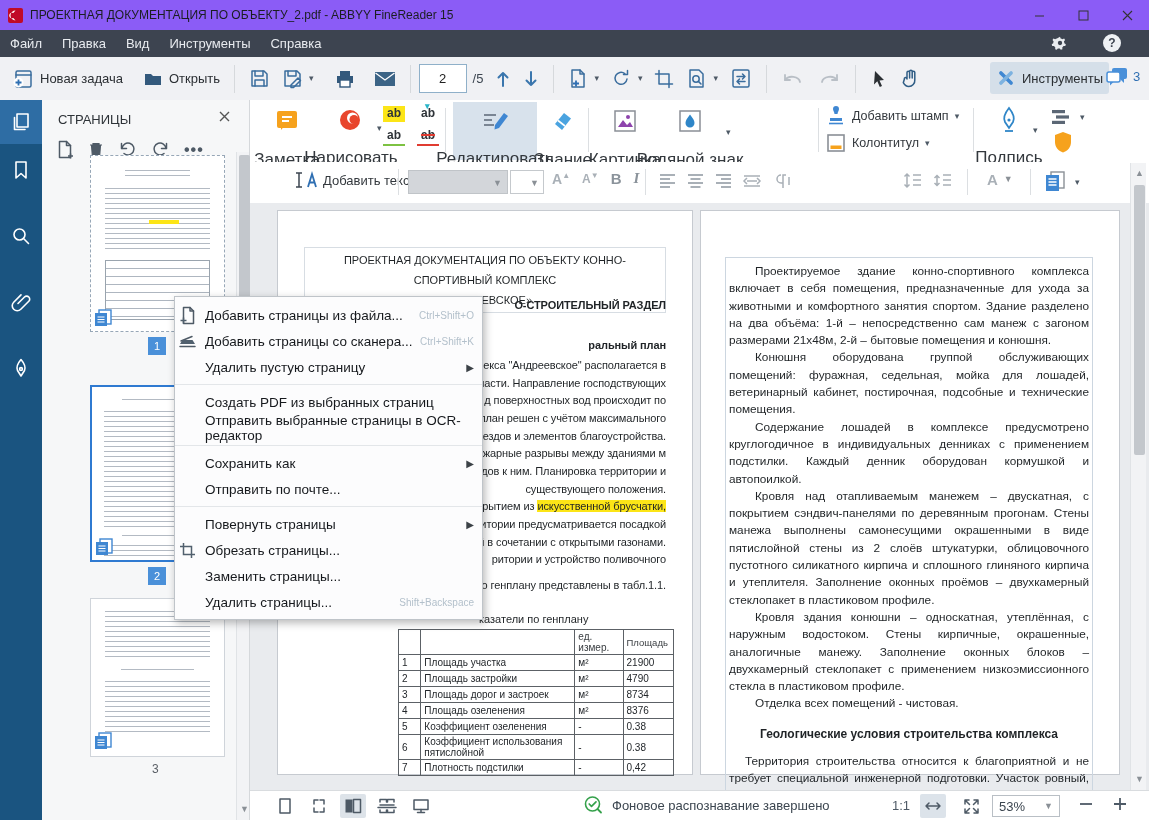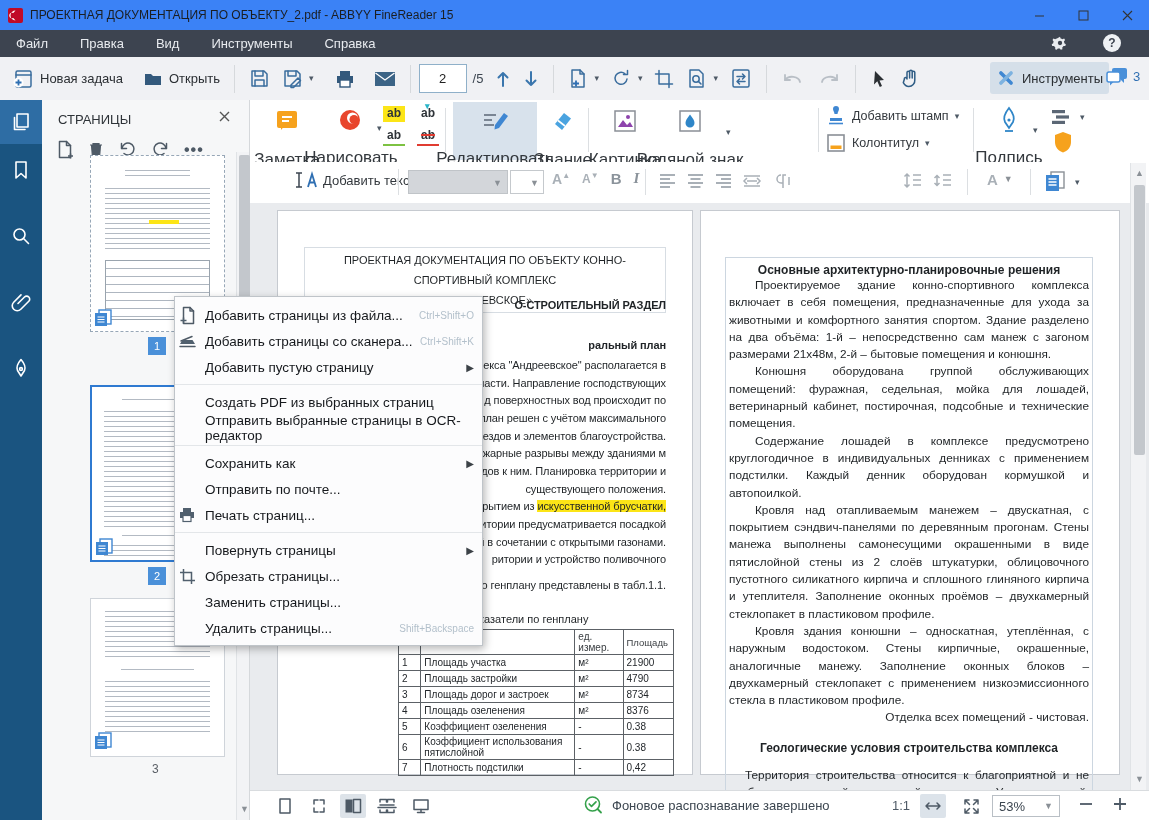--- a/index.html
+++ b/index.html
@@ -6,25 +6,25 @@
   body{width:1149px;height:820px;position:relative;overflow:hidden;
        font-family:"Liberation Sans",sans-serif;background:#e9ebee;color:#2b2f33;}
   .abs{position:absolute}
   .flex{display:flex;align-items:center}
   svg{display:block}
   .st{stroke:#3a6d9d;fill:none;stroke-width:1.5;stroke-linecap:round;stroke-linejoin:round}
   .sg{stroke:#4e5a66;fill:none;stroke-width:1.5;stroke-linecap:round;stroke-linejoin:round}
   .sw{stroke:#fff;fill:none;stroke-width:1.6;stroke-linecap:round;stroke-linejoin:round}
   .sgr{stroke:#b9bfc6;fill:none;stroke-width:1.8;stroke-linecap:round;stroke-linejoin:round}
   
-  .titlebar{left:0;top:0;width:1149px;height:30px;background:#3b82f6;font-size:12px;color:#1b1e21}
+  .titlebar{left:0;top:0;width:1149px;height:30px;background:#8b5cf6;font-size:12px;color:#1b1e21}
   .winbtn{width:44px;height:30px;display:flex;align-items:center;justify-content:center;color:#333;font-size:13px}
   
   .menubar{left:0;top:30px;width:1149px;height:27px;background:#3d4450;color:#e8ebef;font-size:13px}
-  .menuitem{padding:0 16px;line-height:27px}
+  .menuitem{padding:0 10px;line-height:27px}
   
   .toolbar1{left:0;top:57px;width:1149px;height:43px;background:#f0f1f4;border-bottom:1px solid #d5d8db;font-size:13px}
   .tbtn{display:flex;align-items:center;gap:6px;height:32px;padding:0 6px;border-radius:3px}
   .vsep{width:1px;height:28px;background:#d6d9dc;margin:0 8px}
   .caret{font-size:9px;color:#4e5a66;line-height:1}
   .pageinput{width:42px;height:25px;border:1px solid #8fb0c9;background:#fff;text-align:center;font-size:13px;font-family:"Liberation Sans",sans-serif;color:#222}
   .toolsel{background:#d5dfe9}
   
   .sidebar{left:0;top:100px;width:42px;height:720px;background:#1a5480}
   .sbitem{width:42px;height:44px;display:flex;align-items:center;justify-content:center}
@@ -656,27 +656,26 @@
             <td>Плотность подстилки</td>
             <td>-</td>
             <td>0,42</td>
           </tr>
     </tbody>
       </table>
   </div>
 
   <div class="page" style="left:450px;width:420px;height:565px">
     <div class="abs" style="left:24px;right:26px;top:46px;border:1px solid #ccd6e0;padding:5px 3px 8px 3px">
-      <div class="rphead">Основные архитектурно-планировочные решения</div>
       <p class="rp">Проектируемое здание конно-спортивного комплекса включает в себя помещения, предназначенные для ухода за животными и комфортного занятия спортом. Здание разделено на два объёма: 1-й – непосредственно сам манеж с загоном размерами 21х48м, 2-й – бытовые помещения и конюшня.</p>
       <p class="rp">Конюшня оборудована группой обслуживающих помещений: фуражная, седельная, мойка для лошадей, ветеринарный кабинет, постирочная, подсобные и технические помещения.</p>
       <p class="rp">Содержание лошадей в комплексе предусмотрено круглогодичное в индивидуальных денниках с применением подстилки. Каждый денник оборудован кормушкой и автопоилкой.</p>
       <p class="rp">Кровля над отапливаемым манежем – двускатная, с покрытием сэндвич-панелями по деревянным прогонам. Стены манежа выполнены самонесущими окрашенными в виде пятислойной стены из 2 слоёв  штукатурки, облицовочного пустотного силикатного кирпича и сплошного глиняного кирпича и утеплителя. Заполнение оконных проёмов – двухкамерный стеклопакет в пластиковом профиле.</p>
       <p class="rp">Кровля здания конюшни – односкатная, утеплённая, с наружным водостоком. Стены кирпичные, окрашенные, аналогичные манежу. Заполнение оконных блоков – двухкамерный стеклопакет с применением низкоэмиссионного стекла в пластиковом профиле.</p>
-      <p class="rp" style="text-align:right">Отделка всех помещений  - чистовая.</p>
+      <p class="rp" style="text-align:left">Отделка всех помещений  - чистовая.</p>
       <div class="rphead" style="margin:14px 0 12px 0">Геологические условия строительства комплекса</div>
       <p class="rp" style="text-indent:16px">Территория строительства относится к благоприятной и не требует специальной инженерной подготовки. Участок ровный, слабо наклонный в сторону долины реки, занят лугом. В геоморфологическом отношении участок строительства расположен на левобережном коренном водораздельном склоне р.Лама.</p>
     </div>
   </div>
 </div>
 
 <div class="abs scroll" style="left:1130px;top:163px;width:16px;height:627px">
   <div class="abs chev" style="left:4px;top:6px">▲</div>
   <div class="sthumb" style="top:22px;height:270px;left:2.5px"></div>
   <div class="abs chev" style="left:4px;bottom:6px">▼</div>
@@ -699,47 +698,37 @@
         <svg width="19" height="17" viewBox="0 0 19 17">
           <path d="M3 8 L14 3.5" class="sg"></path>
           <path d="M2 11 h15 l-2.5 -4 h-10 z" fill="#51606e"></path>
           <path d="M2 13.5 h15" class="sg"></path>
         </svg>
       </span>
     <span>Добавить страницы со сканера...</span>
     <span class="msc">Ctrl+Shift+K</span>
   </div>
   <div class="mi">
-    <span>Добавить пустую страницу</span>
+    <span>Удалить пустую страницу</span>
     <span class="marr">▶</span>
   </div>
   <div class="msep"></div>
   <div class="mi">
     <span>Создать PDF из выбранных страниц</span>
   </div>
   <div class="mi">
     <span>Отправить выбранные страницы в OCR-редактор</span>
   </div>
   <div class="msep"></div>
   <div class="mi">
     <span>Сохранить как</span>
     <span class="marr">▶</span>
   </div>
   <div class="mi">
     <span>Отправить по почте...</span>
-  </div>
-  <div class="mi">
-    <span style="position:absolute;left:3px;top:4px">
-        <svg width="18" height="18" viewBox="0 0 18 18">
-          <rect x="5" y="2" width="8" height="4" fill="#51606e"></rect>
-          <rect x="2" y="6" width="14" height="6" fill="#51606e"></rect>
-          <rect x="5" y="9.5" width="8" height="6" fill="#fff" stroke="#51606e" stroke-width="1.2"></rect>
-        </svg>
-      </span>
-    <span>Печать страниц...</span>
   </div>
   <div class="msep"></div>
   <div class="mi">
     <span>Повернуть страницы</span>
     <span class="marr">▶</span>
   </div>
   <div class="mi">
     <span style="position:absolute;left:4px;top:5px">
         <svg width="17" height="17" viewBox="0 0 17 17">
           <path d="M4.5 1 V12.5 H16 M1 4.5 H12.5 V16" stroke="#51606e" stroke-width="1.5" fill="none"></path>

